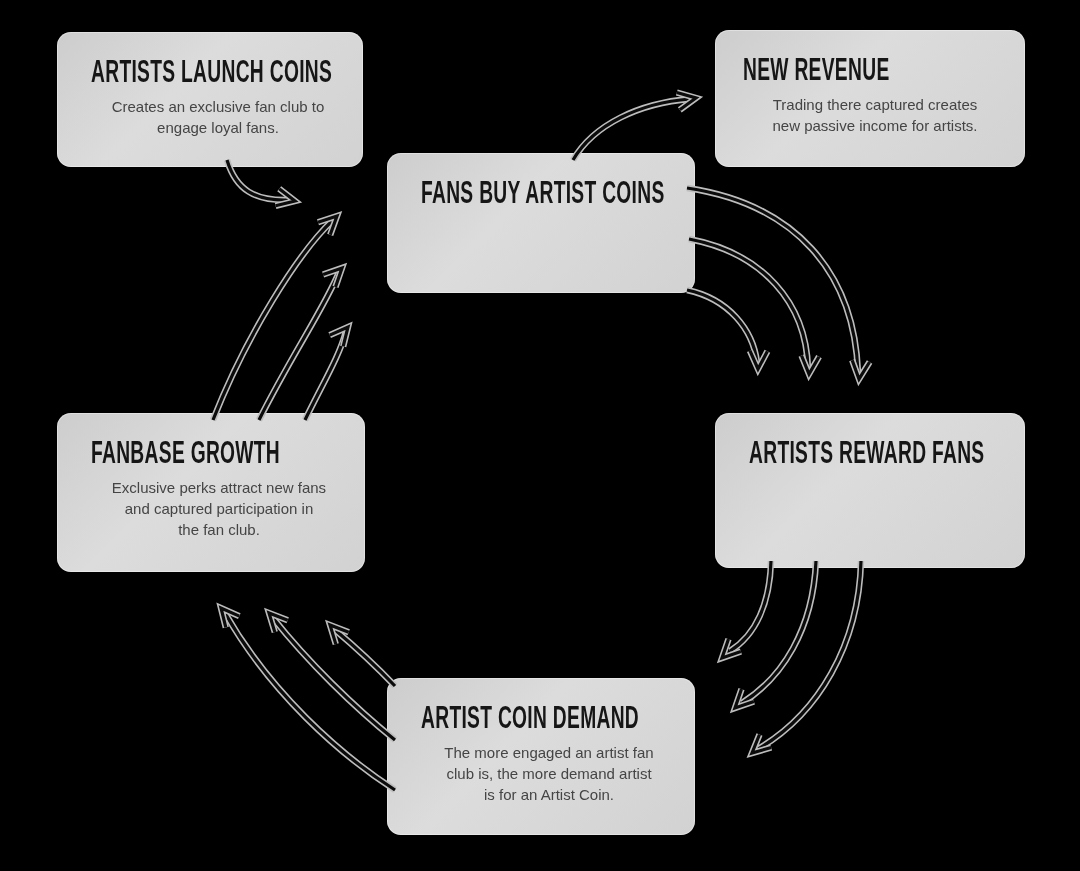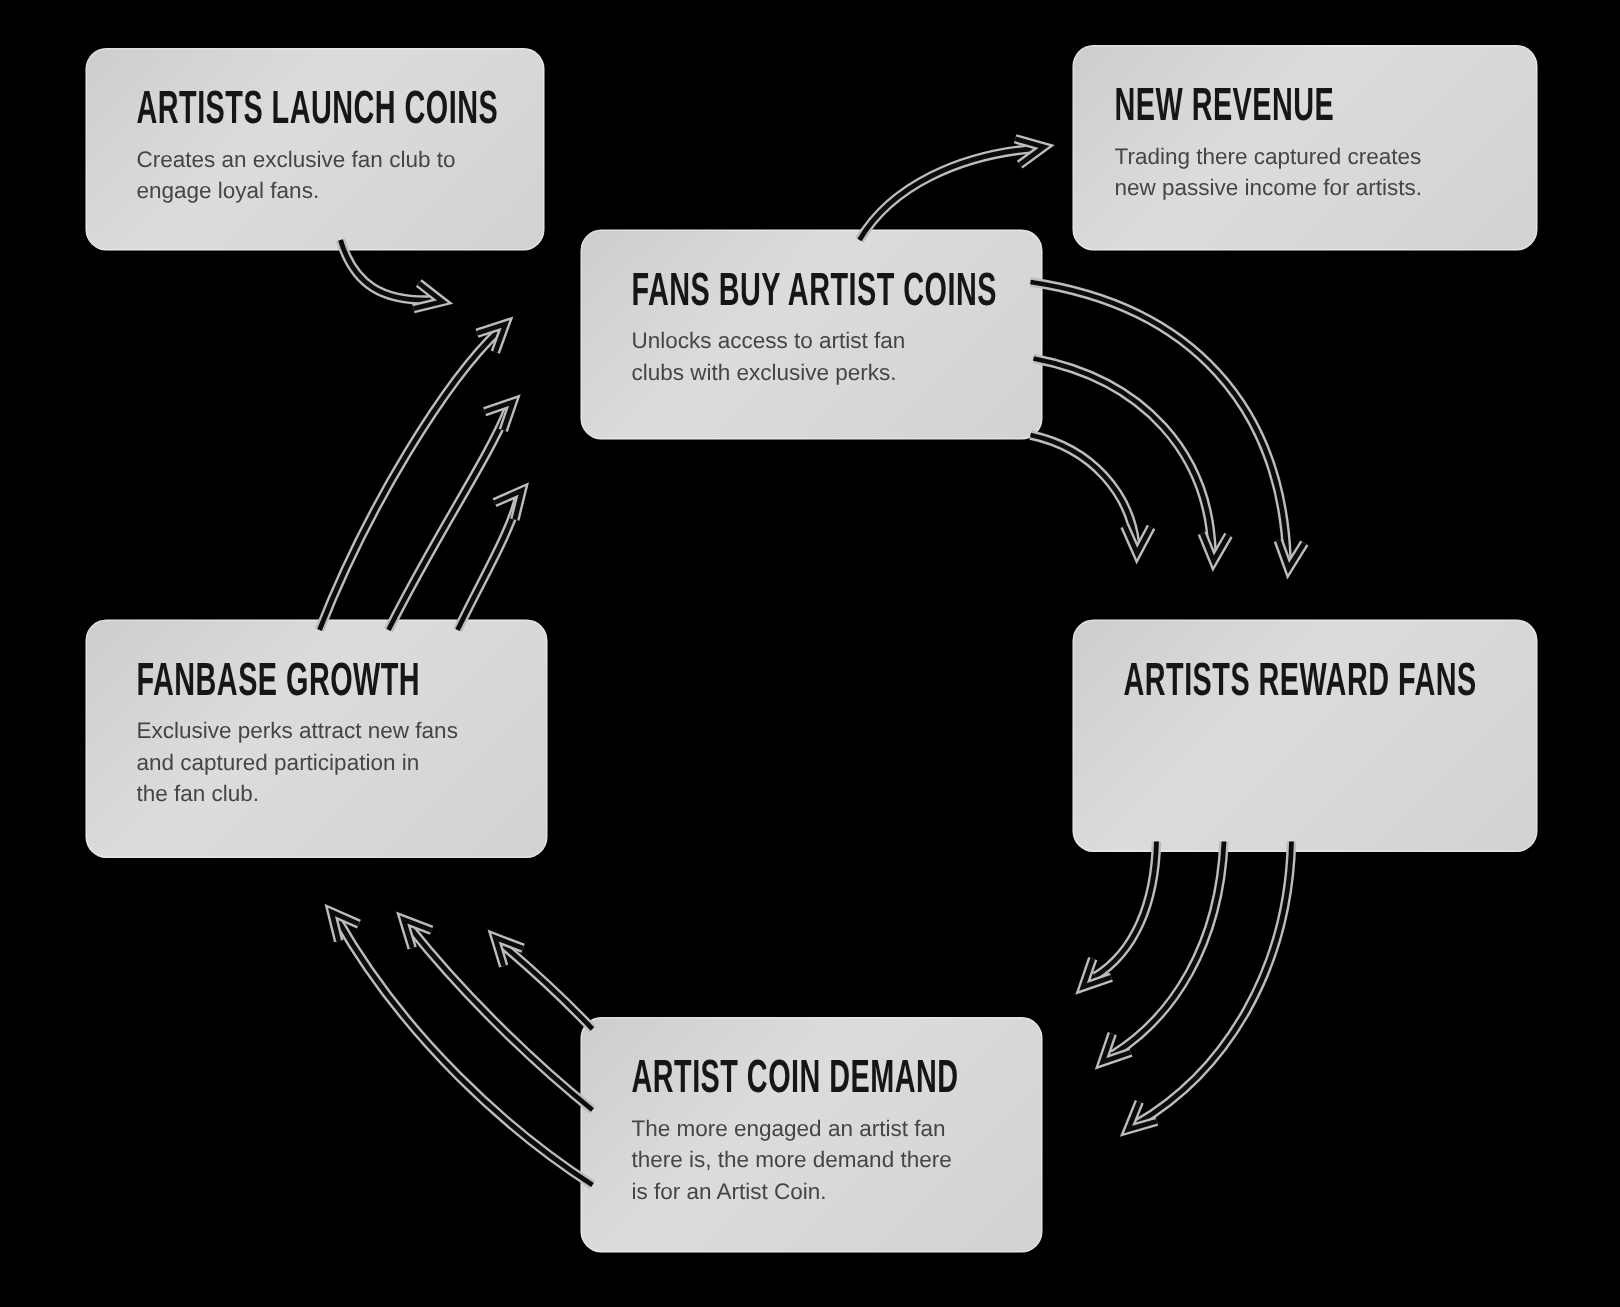--- a/index.html
+++ b/index.html
@@ -5,21 +5,21 @@
   html,body{margin:0;padding:0;background:#000;}
   #stage{position:relative;width:1080px;height:871px;background:#000;overflow:hidden;
          font-family:"Liberation Sans",sans-serif;}
   .node{position:absolute;box-sizing:border-box;border-radius:14px;
         background:linear-gradient(135deg,#cdcdcd 0%,#dcdcdc 40%,#d2d2d2 100%);
         box-shadow:inset 0 0 0 1px rgba(255,255,255,0.35),0 3px 5px rgba(0,0,0,0.55);
         padding:24px 18px 0 34px;}
   .node-title{font-weight:700;font-size:31px;line-height:1.0;color:#161616;
         white-space:nowrap;transform:scaleX(0.62);transform-origin:0 50%;
         letter-spacing:0.5px;margin-bottom:9px;}
-  .node-body{font-size:15px;line-height:21px;color:#454545;white-space:pre-line;}
+  .node-body{font-size:15px;line-height:21px;color:#454545;white-space:pre-line;text-align:center;}
   svg.arrows{position:absolute;left:0;top:0;pointer-events:none;}
   .ah{fill:none;stroke:#bdbdbd;stroke-width:6.4;stroke-linecap:butt;stroke-linejoin:miter;}
   .as{fill:none;stroke:#0b0b0b;stroke-width:3.2;stroke-linecap:butt;stroke-linejoin:miter;}
 </style>
 </head>
 <body>
 
 <div id="stage">
 
   <div class="node" style="left:57px;top:32px;width:306px;height:135px;">
@@ -29,39 +29,37 @@
   </div>
 
   <div class="node" style="left:715px;top:30px;width:310px;height:137px;padding-left:28px;">
     <div class="node-title">NEW REVENUE</div>
     <div class="node-body">Trading there captured creates
 new passive income for artists.</div>
   </div>
 
   <div class="node" style="left:387px;top:153px;width:308px;height:140px;">
     <div class="node-title">FANS BUY ARTIST COINS</div>
-    <div class="node-body">Unlocks access to artist fan
-clubs with exclusive perks.</div>
   </div>
 
   <div class="node" style="left:57px;top:413px;width:308px;height:159px;">
     <div class="node-title">FANBASE GROWTH</div>
     <div class="node-body">Exclusive perks attract new fans
 and captured participation in
 the fan club.</div>
   </div>
 
   <div class="node" style="left:715px;top:413px;width:310px;height:155px;">
     <div class="node-title">ARTISTS REWARD FANS</div>
   </div>
 
   <div class="node" style="left:387px;top:678px;width:308px;height:157px;">
     <div class="node-title">ARTIST COIN DEMAND</div>
     <div class="node-body">The more engaged an artist fan
-there is, the more demand there
+club is, the more demand artist
 is for an Artist Coin.</div>
   </div>
 
   <svg class="arrows" width="1080" height="871" viewBox="0 0 1080 871">
 
     <g>
       <path class="ah" d="M 227 160 C 236 190, 255 201, 288 200"></path>
       <path class="as" d="M 227 160 C 236 190, 255 201, 288 200"></path>
       <path class="ah" d="M 275.6 205.8 L 295 201 L 279.2 188.7"></path>
       <path class="as" d="M 275.6 205.8 L 295 201 L 279.2 188.7"></path>

